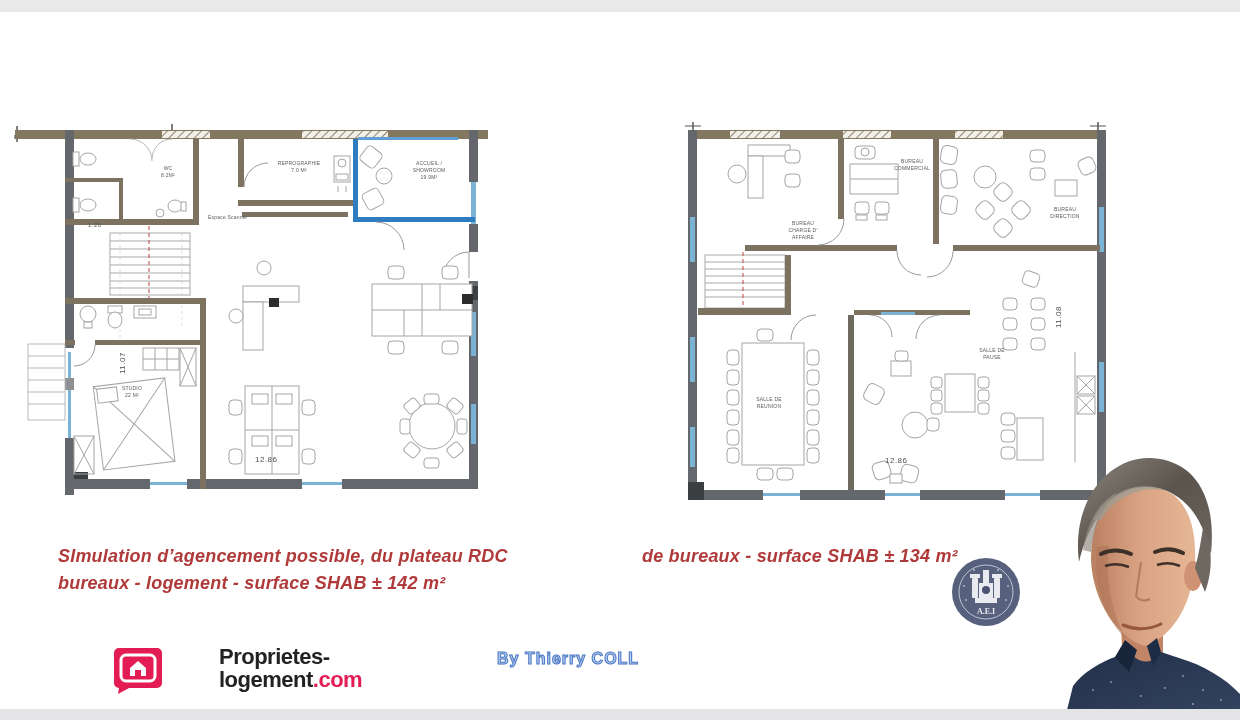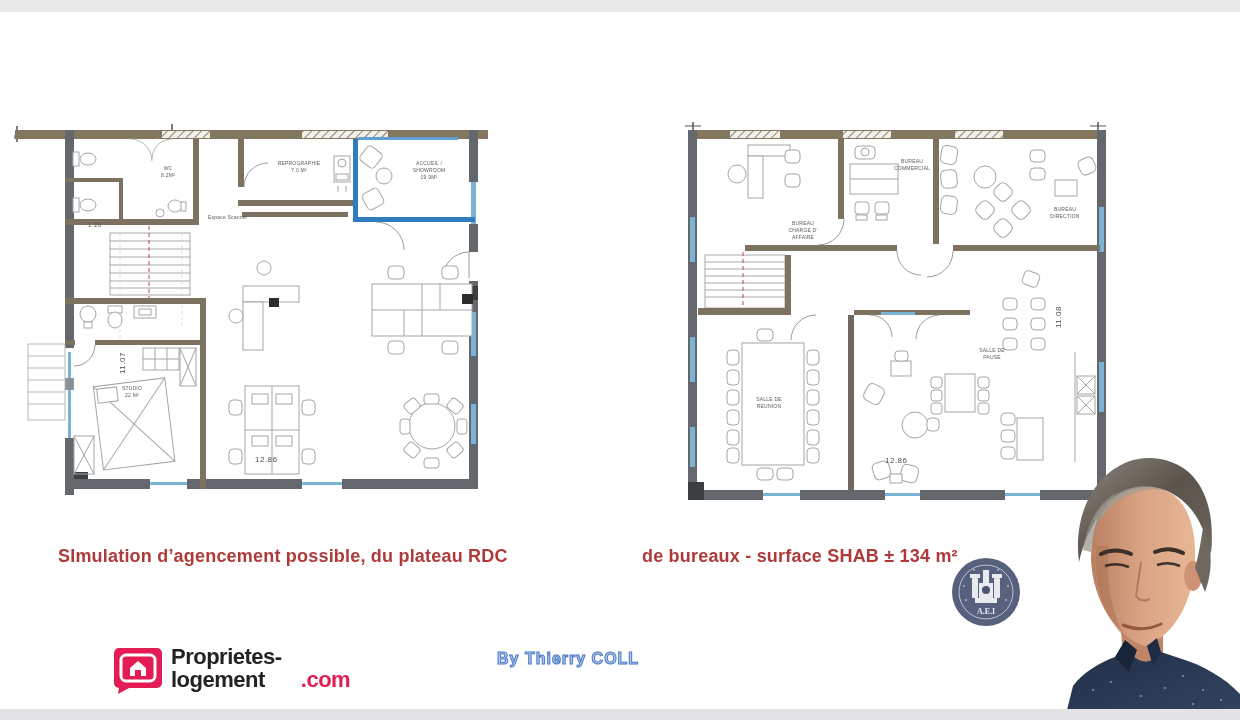--- a/index.html
+++ b/index.html
@@ -21,29 +21,29 @@
     transform:translateX(-50%);
   }
   .plan-label div{white-space:nowrap;}
   .plan-label-left{transform:none;text-align:left;}
   .dim{
     position:absolute;z-index:5;color:#4f4f4f;font-size:8px;letter-spacing:.5px;white-space:nowrap;
   }
   .vdim{transform:rotate(-90deg);transform-origin:left top;}
 
   .caption{
-    position:absolute;z-index:20;color:#b03a3a;font-weight:700;
+    position:absolute;z-index:20;color:#b03a3a;font-weight:700;font-style:italic;
     font-size:18px;line-height:27px;letter-spacing:.2px;white-space:nowrap;
   }
 
   .stamp{position:absolute;z-index:25;text-decoration:underline;}
 
-  .logo{position:absolute;left:113px;top:645px;display:flex;align-items:flex-start;z-index:20;}
+  .logo{position:absolute;left:113px;top:645px;display:flex;align-items:flex-start;z-index:20;gap:48px;}
   .logo-text{margin-left:8px;color:#222;font-weight:700;font-size:22px;line-height:23px;letter-spacing:-0.5px;}
-  .logo-pink{color:#e31d53;margin-left:36px;}
+  .logo-pink{color:#e31d53;}
   .logo-row{white-space:nowrap;}
 
   .byline{
     position:absolute;left:497px;top:650px;z-index:20;
     font-weight:700;font-size:16px;letter-spacing:1px;
     color:#b9cdef;-webkit-text-stroke:1px #4f7cc6;
     text-shadow:0 0 1px #4f7cc6;
     white-space:nowrap;
   }
 
@@ -441,20 +441,21 @@
   <div class="plan-label" style="left:307px;top:225px;">
     <div>SALLE DE</div>
     <div>PAUSE</div>
   </div>
   <div class="dim vdim" style="left:369px;top:206px;">11.08</div>
   <div class="dim" style="left:200px;top:334px;">12.86</div>
 </div>
 
 <div class="caption" style="left:58px;top:543px;">
   <div>SImulation d’agencement possible, du plateau RDC</div>
+  <div>bureaux - logement  - surface SHAB ± 142 m²</div>
 </div>
 <div class="caption" style="left:642px;top:543px;">
   <div>de bureaux  - surface SHAB ± 134 m²</div>
 </div>
 
 <div class="stamp" style="left:950px;top:556px;width:72px;height:72px;">
   <svg width="72" height="72" viewBox="0 0 72 72">
     <circle cx="36" cy="36" r="34" fill="#4a5472" opacity="0.93"></circle>
     <circle cx="36" cy="36" r="27" fill="none" stroke="#d8dce6" stroke-width="1" opacity="0.8"></circle>
     <g fill="#e8eaf0">

